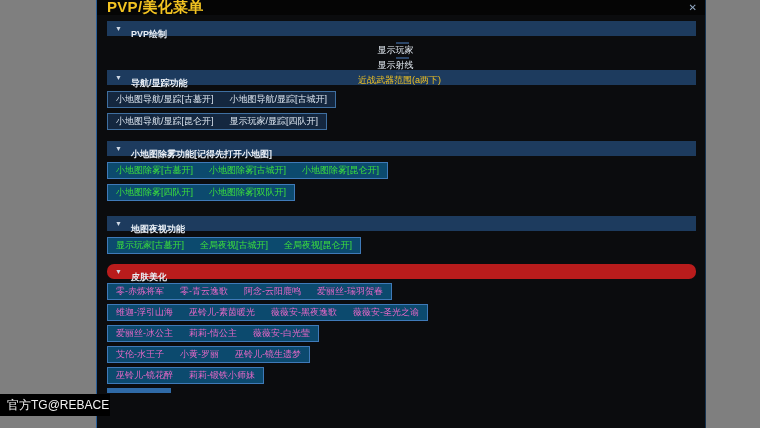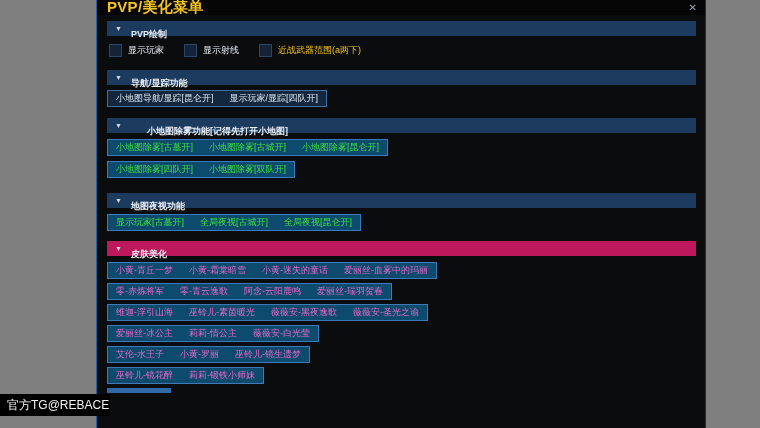--- a/index.html
+++ b/index.html
@@ -9,40 +9,40 @@
   .window{position:absolute;left:96px;top:0;width:610px;height:428px;
           background:#0b0c0e;border-left:1px solid #2a5f99;border-right:1px solid #17334f;
           box-sizing:border-box;overflow:hidden;}
   .titlebar{height:15px;background:#050505;display:flex;align-items:center;
             justify-content:space-between;padding:0 8px 0 10px;}
   .title{color:#f3c321;font-size:15px;font-weight:bold;letter-spacing:.3px;}
   .close{color:#93a9c4;font-size:10px;line-height:10px;cursor:pointer;}
   .inner{padding:0 9px 0 10px;}
   .h{height:15px;background:#1d3b5e;display:flex;align-items:center;
      padding-left:8px;box-sizing:border-box;}
-  .h.active{background:#be185d;}
+  .h.active{background:#b91c1c;border-radius:7px;}
   .h .arrow{color:#cfd8e4;font-size:7px;margin-right:9px;transform:translateY(-.5px);}
   .h .hlabel{color:#e8eef5;font-size:9px;font-weight:bold;margin-top:12px;}
   .row{display:flex;align-items:center;}
-  .checks{height:16px;margin:6px 0 0 2px;}
+  .checks{height:16px;margin:6px 0 0 2px;flex-direction:column;}
   .chk{width:13px;height:13px;background:#152238;border:1px solid #2c4668;
        display:inline-block;box-sizing:border-box;}
   .chklabel{color:#e6edf5;font-size:9px;margin:0 20px 0 6px;}
   .chklabel.yellow{color:#f3c321;margin-right:12px;}
   .grp{display:inline-flex;align-items:center;height:17px;box-sizing:border-box;
        padding:0 8px;}
   .grp.dark{background:#14273f;border:1px solid #3f6fa0;}
   .grp.blue{background:#0c4a6e;border:1px solid #3f7ab8;}
   .grp .b{font-size:9px;white-space:nowrap;cursor:pointer;}
   .grp.dark .b{color:#dfe8f2;}
   .grp .b + .b{margin-left:16px;}
   .grp.blue .b.green{color:#3ce03c;}
   .grp.blue .b.pink{color:#e768c8;}
   .mt6{margin-top:6px;} .mt5{margin-top:5px;} .mt4{margin-top:4px;}
-  .mt10{margin-top:10px;} .mt11{margin-top:11px;gap:16px;} .mt12{margin-top:12px;} .mt15{margin-top:15px;}
+  .mt10{margin-top:10px;} .mt11{margin-top:11px;} .mt12{margin-top:12px;} .mt15{margin-top:15px;}
   .partial{margin-top:4px;width:64px;height:5px;background:#2f6aa6;}
   .watermark{position:absolute;left:0;top:394px;width:110px;height:22px;background:#000;
              display:flex;align-items:center;overflow:hidden;}
   .watermark span{color:#f2f2f2;font-size:12px;white-space:nowrap;padding-left:7px;}
 </style>
 </head>
 <body>
 
 <div class="stage">
   <div class="window">
@@ -63,20 +63,26 @@
         <span class="chklabel">显示玩家</span>
         <span class="chk"></span>
         <span class="chklabel">显示射线</span>
         <span class="chk"></span>
         <span class="chklabel yellow">近战武器范围(a两下)</span>
       </div>
 
       <div class="h mt12">
         <span class="arrow">▼</span>
         <span class="hlabel">导航/显踪功能</span>
+      </div>
+      <div class="row mt6">
+        <div class="grp dark">
+          <span class="b">小地图导航/显踪[古墓开]</span>
+          <span class="b">小地图导航/显踪[古城开]</span>
+        </div>
       </div>
       <div class="row mt5">
         <div class="grp dark">
           <span class="b">小地图导航/显踪[昆仑开]</span>
           <span class="b">显示玩家/显踪[四队开]</span>
         </div>
       </div>
 
       <div class="h mt11">
         <span class="arrow">▼</span>
@@ -104,28 +110,20 @@
         <div class="grp blue">
           <span class="b green">显示玩家[古墓开]</span>
           <span class="b green">全局夜视[古城开]</span>
           <span class="b green">全局夜视[昆仑开]</span>
         </div>
       </div>
 
       <div class="h active mt10">
         <span class="arrow">▼</span>
         <span class="hlabel">皮肤美化</span>
-      </div>
-      <div class="row mt6">
-        <div class="grp blue">
-          <span class="b pink">小黄-青丘一梦</span>
-          <span class="b pink">小黄-霜棠暗雪</span>
-          <span class="b pink">小黄-迷失的童话</span>
-          <span class="b pink">爱丽丝-血雾中的玛丽</span>
-        </div>
       </div>
       <div class="row mt4">
         <div class="grp blue">
           <span class="b pink">零-赤炼将军</span>
           <span class="b pink">零-青云逸歌</span>
           <span class="b pink">阿念-云阳鹿鸣</span>
           <span class="b pink">爱丽丝-瑞羽贺春</span>
         </div>
       </div>
       <div class="row mt4">

